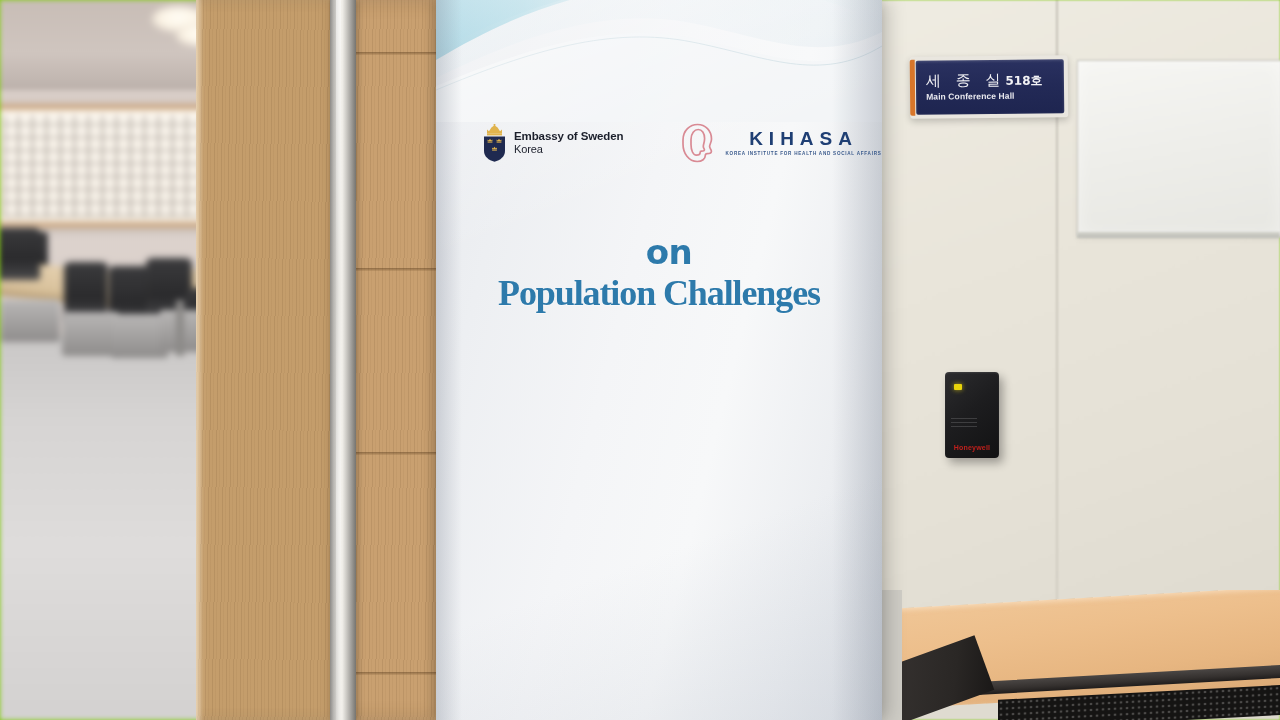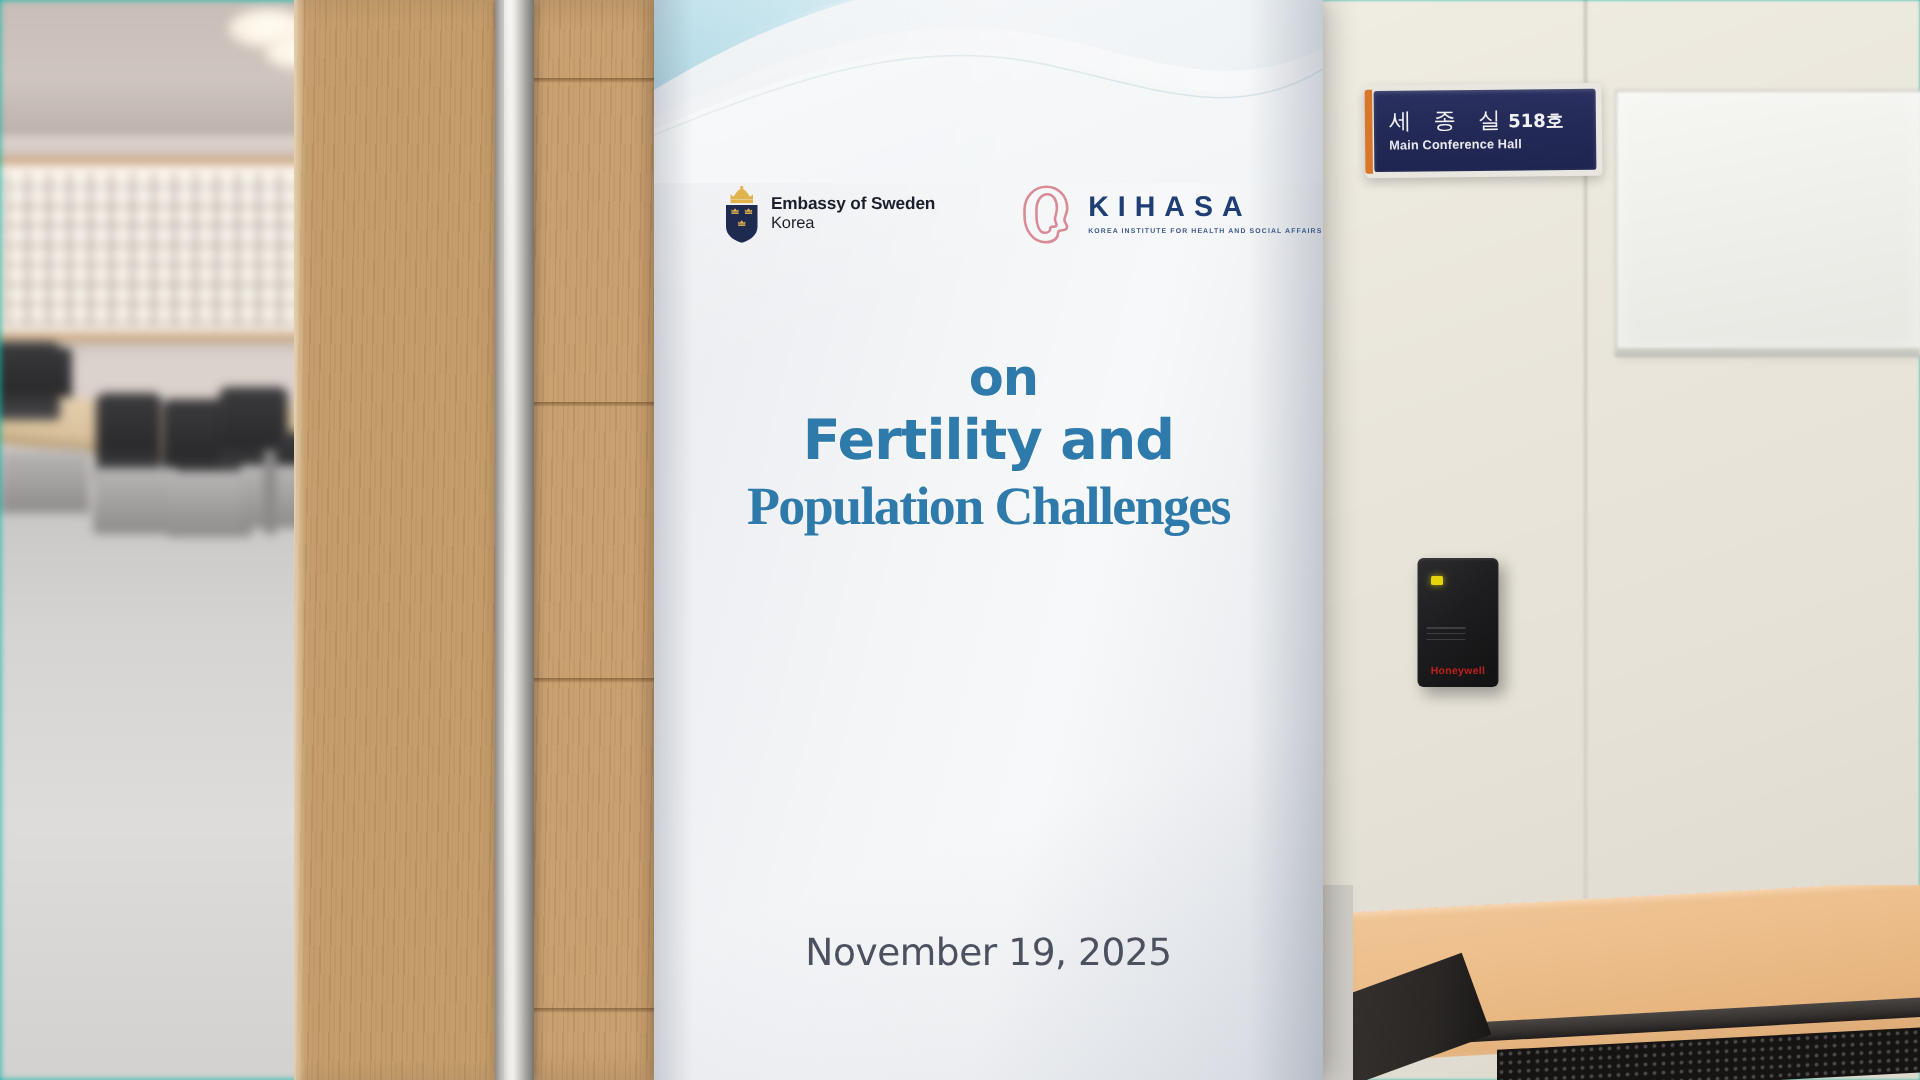--- a/index.html
+++ b/index.html
@@ -1,19 +1,19 @@
 <!DOCTYPE html>
 <html><head>
 <meta charset="utf-8">
 <style>
   html,body{margin:0;padding:0;background:#000;}
   #stage{
     position:relative;width:1280px;height:720px;overflow:hidden;
     font-family:"Liberation Sans",sans-serif;
-    background:#14b8a6;
+    background:#84cc16;
   }
 
   
   .room{
     position:absolute;left:0;top:0;width:340px;height:720px;
     background:linear-gradient(180deg,#cfc6c0 0%,#c9bfb9 8%,#d6cdc7 14%,#ded5cf 40%,#dcd6d2 58%,#cfcccb 64%,#d2d0d0 100%);
     filter:blur(0px);
     overflow:hidden;
   }
   .ceiling{
@@ -211,21 +211,21 @@
   .logos{
     position:absolute;left:0;top:112px;width:446px;height:62px;
     display:flex;align-items:center;
   }
   .logo-sweden{display:flex;align-items:center;gap:7px;margin-left:46px;}
   .crest{width:25px;height:38px;flex:0 0 auto;}
   .sw-text{line-height:1.12;}
   .sw-1{font-size:11.5px;font-weight:700;color:#1b1f2b;letter-spacing:-.1px;}
   .sw-2{font-size:11px;font-weight:400;color:#1b1f2b;letter-spacing:-.1px;}
 
-  .logo-kihasa{display:flex;align-items:center;gap:8px;margin-left:48px;}
+  .logo-kihasa{display:flex;align-items:center;gap:8px;margin-left:48px;text-align:center;}
   .kmark{width:46px;height:46px;flex:0 0 auto;}
   .ktext{line-height:1;}
   .k-word{font-size:19px;font-weight:700;color:#1f3f74;letter-spacing:6px;
           font-family:"Liberation Sans",sans-serif;}
   .k-sub{font-size:4.6px;font-weight:700;color:#3a5a8c;letter-spacing:.75px;margin-top:4px;
          font-family:"Liberation Sans",sans-serif;white-space:nowrap;}
 
   .title{
     position:absolute;left:0;top:232px;width:446px;text-align:center;
     color:#2d7aab;font-weight:700;font-size:37px;line-height:1.18;
@@ -397,20 +397,18 @@
         </svg>
         <div class="ktext">
           <div class="k-word">KIHASA</div>
           <div class="k-sub">KOREA INSTITUTE FOR HEALTH AND SOCIAL AFFAIRS</div>
         </div>
       </div>
     </div>
 
     <div class="title">
       <span class="ln small">on</span>
-      <span class="ln">Fertility and</span>
       <span class="ln wide">Population Challenges</span>
     </div>
 
-    <div class="date">November 19, 2025</div>
   </div>
 
 </div>
 
 </body></html>

